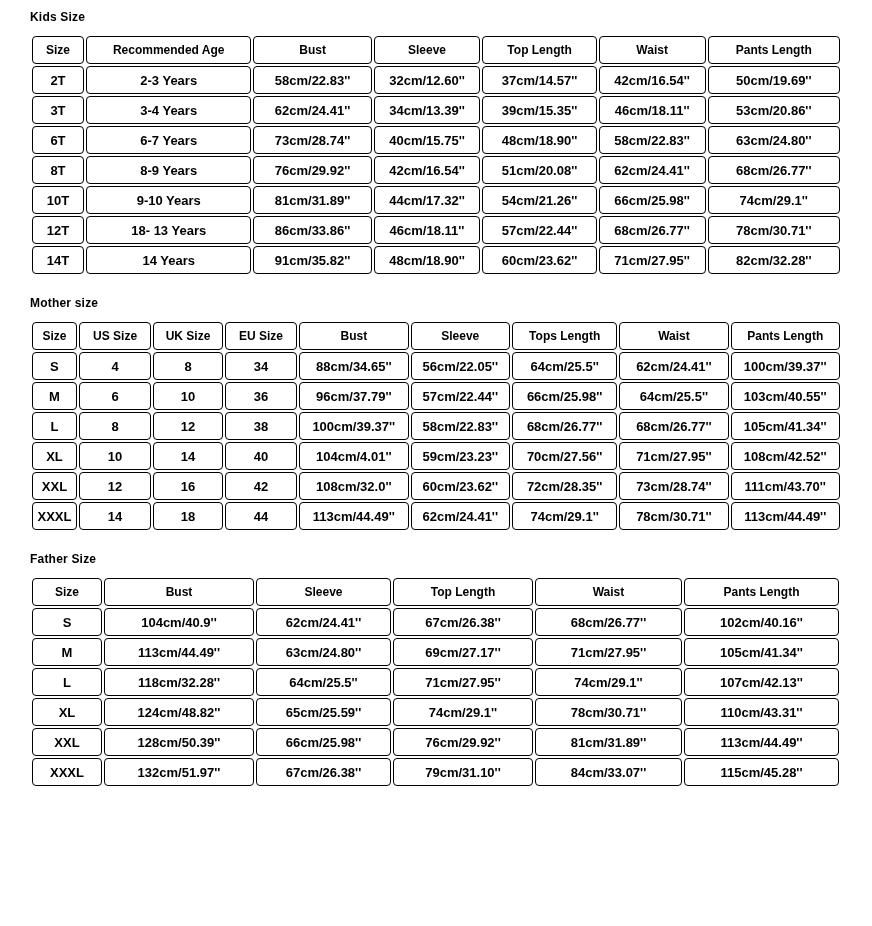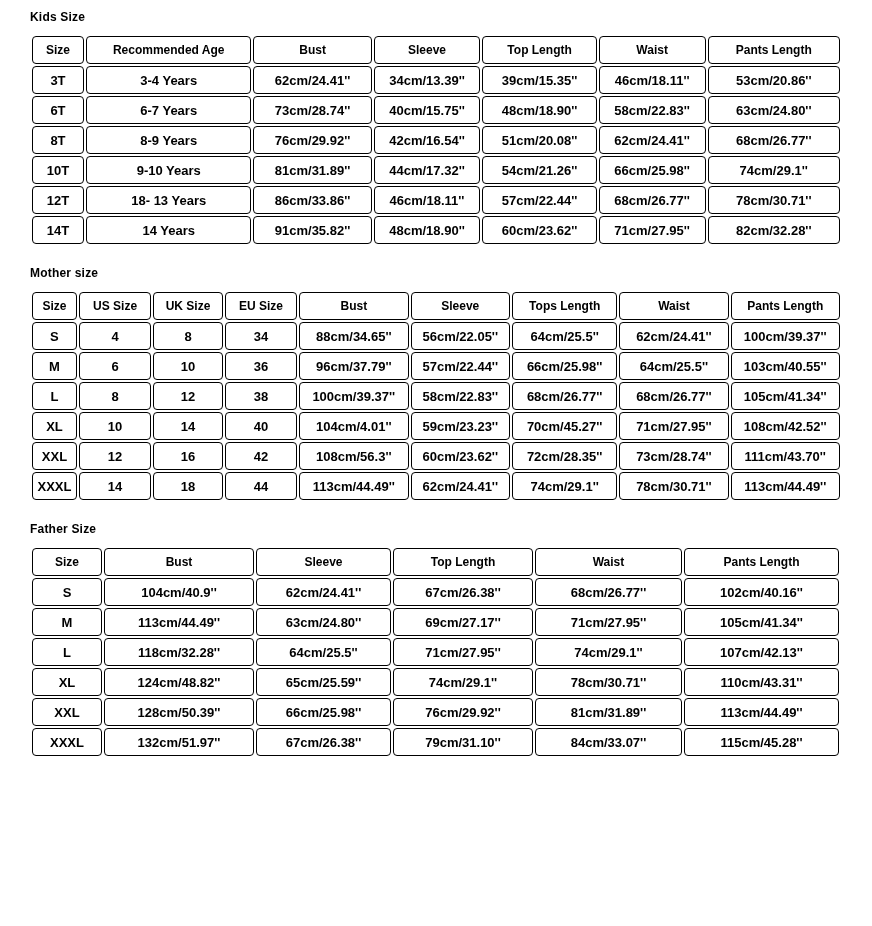--- a/index.html
+++ b/index.html
@@ -69,20 +69,29 @@
             <th>Size</th>
             <th>Recommended Age</th>
             <th>Bust</th>
             <th>Sleeve</th>
             <th>Top Length</th>
             <th>Waist</th>
             <th>Pants Length</th>
           </tr>
         </thead>
         <tbody>
+          <tr>
+            <td>2T</td>
+            <td>2-3 Years</td>
+            <td>58cm/22.83''</td>
+            <td>32cm/12.60''</td>
+            <td>37cm/14.57''</td>
+            <td>42cm/16.54''</td>
+            <td>50cm/19.69''</td>
+          </tr>
           <tr>
             <td>3T</td>
             <td>3-4 Years</td>
             <td>62cm/24.41''</td>
             <td>34cm/13.39''</td>
             <td>39cm/15.35''</td>
             <td>46cm/18.11''</td>
             <td>53cm/20.86''</td>
           </tr>
           <tr>
@@ -195,30 +204,30 @@
             <td>68cm/26.77''</td>
             <td>105cm/41.34''</td>
           </tr>
           <tr>
             <td>XL</td>
             <td>10</td>
             <td>14</td>
             <td>40</td>
             <td>104cm/4.01''</td>
             <td>59cm/23.23''</td>
-            <td>70cm/45.27''</td>
+            <td>70cm/27.56''</td>
             <td>71cm/27.95''</td>
             <td>108cm/42.52''</td>
           </tr>
           <tr>
             <td>XXL</td>
             <td>12</td>
             <td>16</td>
             <td>42</td>
-            <td>108cm/56.3''</td>
+            <td>108cm/32.0''</td>
             <td>60cm/23.62''</td>
             <td>72cm/28.35''</td>
             <td>73cm/28.74''</td>
             <td>111cm/43.70''</td>
           </tr>
           <tr>
             <td>XXXL</td>
             <td>14</td>
             <td>18</td>
             <td>44</td>

